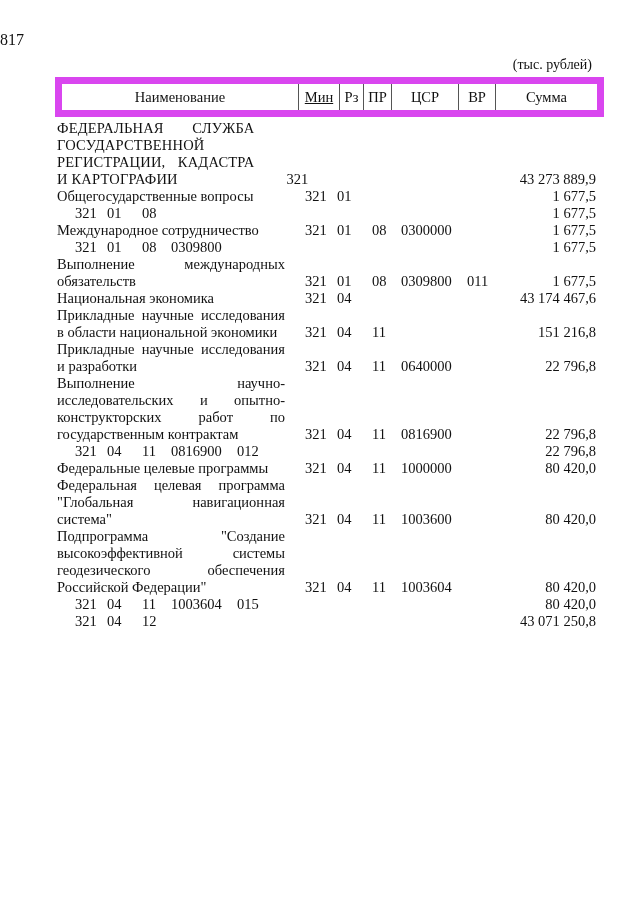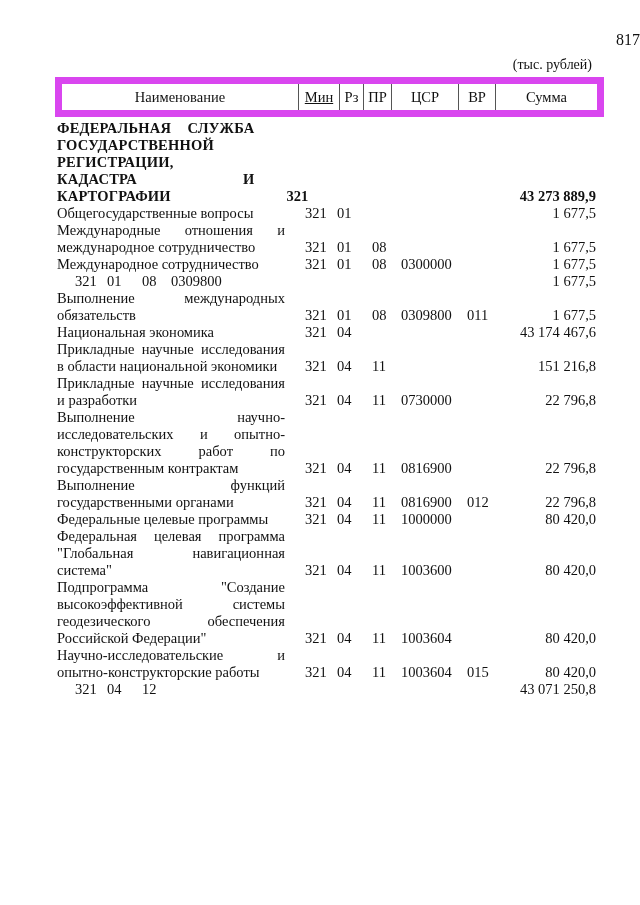--- a/index.html
+++ b/index.html
@@ -3,21 +3,21 @@
 <meta charset="utf-8">
 <style>
   html, body { margin: 0; padding: 0; background: #ffffff; }
   body {
     width: 640px; height: 905px; position: relative; overflow: hidden;
     font-family: "Liberation Serif", "DejaVu Serif", serif;
     color: #111111;
   }
   .page-number {
     position: absolute; top: 31px; left: 0; width: 640px;
-    text-align: right; font-size: 16px;
+    text-align: left; font-size: 16px;
   }
   .units {
     position: absolute; top: 57px; right: 48px;
     font-size: 14px;
   }
   .header {
     position: absolute; top: 77px; left: 55px;
     width: 549px; height: 40px;
     border: 7px solid #d946ef; box-sizing: border-box;
     display: flex;
@@ -45,21 +45,21 @@
     width: 228px; text-align: justify; text-align-last: left;
     padding-left: 2px;
   }
   .row .col { white-space: nowrap; }
   .row .min { width: 26px; margin-left: 20px; }
   .row .rz  { width: 30px; margin-left: 6px; }
   .row .pr  { width: 25px; margin-left: 5px; }
   .row .csr { width: 66px; margin-left: 4px; }
   .row .vr  { width: 36px; }
   .row .sum { flex: 1; text-align: right; padding-right: 8px; }
-  .row.bold { font-weight: bold; margin-top: 2px; gap: 12px; }
+  .row.bold { font-weight: normal; margin-top: 2px; gap: 12px; }
   .row.bold .name { letter-spacing: 0.2px; }
 </style>
 </head>
 <body>
 
 <div class="page-number">817</div>
 <div class="units">(тыс. рублей)</div>
 
 <div class="header">
   <div class="c-name">Наименование</div>
@@ -84,21 +84,20 @@
     <div class="row">
       <div class="name">Общегосударственные вопросы</div>
       <div class="col min">321</div>
       <div class="col rz">01</div>
       <div class="col pr"></div>
       <div class="col csr"></div>
       <div class="col vr"></div>
       <div class="col sum">1 677,5</div>
     </div>
     <div class="row">
-      <div class="name">Международные отношения и международное сотрудничество</div>
       <div class="col min">321</div>
       <div class="col rz">01</div>
       <div class="col pr">08</div>
       <div class="col csr"></div>
       <div class="col vr"></div>
       <div class="col sum">1 677,5</div>
     </div>
     <div class="row">
       <div class="name">Международное сотрудничество</div>
       <div class="col min">321</div>
@@ -141,35 +140,34 @@
       <div class="col pr">11</div>
       <div class="col csr"></div>
       <div class="col vr"></div>
       <div class="col sum">151 216,8</div>
     </div>
     <div class="row">
       <div class="name">Прикладные научные исследования и разработки</div>
       <div class="col min">321</div>
       <div class="col rz">04</div>
       <div class="col pr">11</div>
-      <div class="col csr">0730000</div>
+      <div class="col csr">0640000</div>
       <div class="col vr"></div>
       <div class="col sum">22 796,8</div>
     </div>
     <div class="row">
       <div class="name">Выполнение научно-исследовательских и опытно-конструкторских работ по государственным контрактам</div>
       <div class="col min">321</div>
       <div class="col rz">04</div>
       <div class="col pr">11</div>
       <div class="col csr">0816900</div>
       <div class="col vr"></div>
       <div class="col sum">22 796,8</div>
     </div>
     <div class="row">
-      <div class="name">Выполнение функций государственными органами</div>
       <div class="col min">321</div>
       <div class="col rz">04</div>
       <div class="col pr">11</div>
       <div class="col csr">0816900</div>
       <div class="col vr">012</div>
       <div class="col sum">22 796,8</div>
     </div>
     <div class="row">
       <div class="name">Федеральные целевые программы</div>
       <div class="col min">321</div>
@@ -191,21 +189,20 @@
     <div class="row">
       <div class="name">Подпрограмма "Создание высокоэффективной системы геодезического обеспечения Российской Федерации"</div>
       <div class="col min">321</div>
       <div class="col rz">04</div>
       <div class="col pr">11</div>
       <div class="col csr">1003604</div>
       <div class="col vr"></div>
       <div class="col sum">80 420,0</div>
     </div>
     <div class="row">
-      <div class="name">Научно-исследовательские и опытно-конструкторские работы</div>
       <div class="col min">321</div>
       <div class="col rz">04</div>
       <div class="col pr">11</div>
       <div class="col csr">1003604</div>
       <div class="col vr">015</div>
       <div class="col sum">80 420,0</div>
     </div>
     <div class="row">
       <div class="col min">321</div>
       <div class="col rz">04</div>

